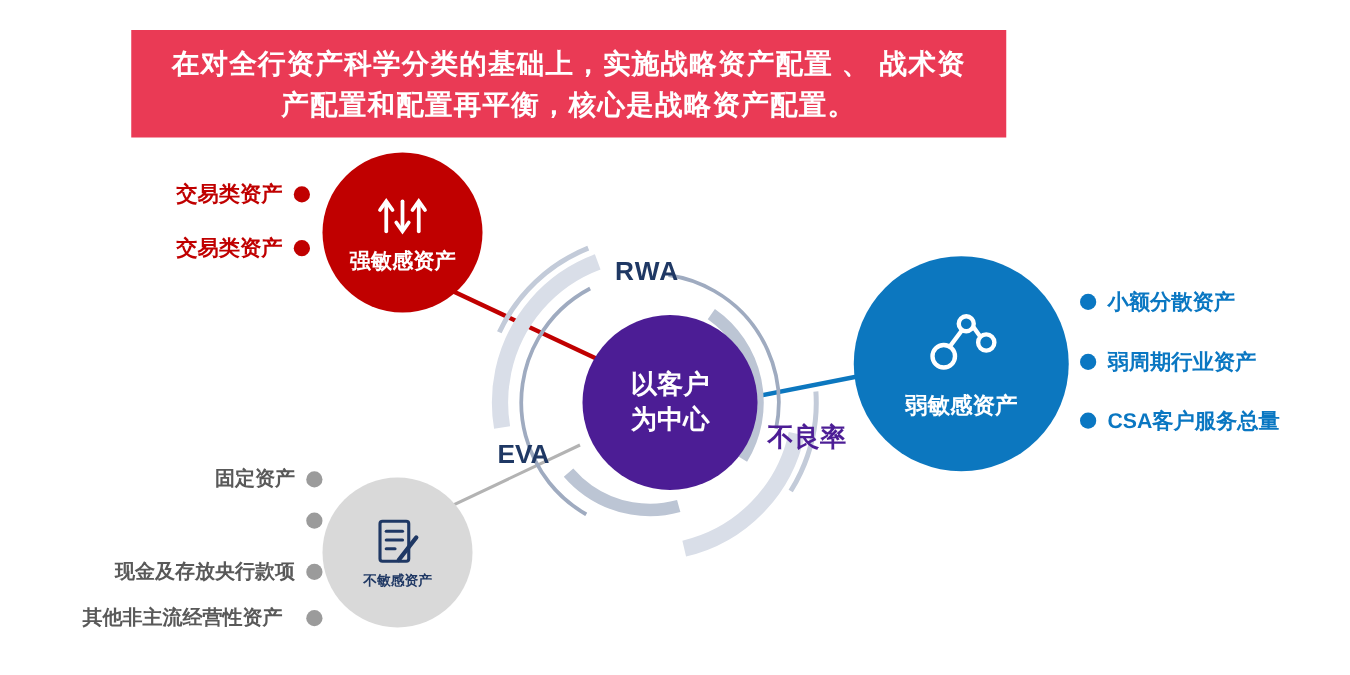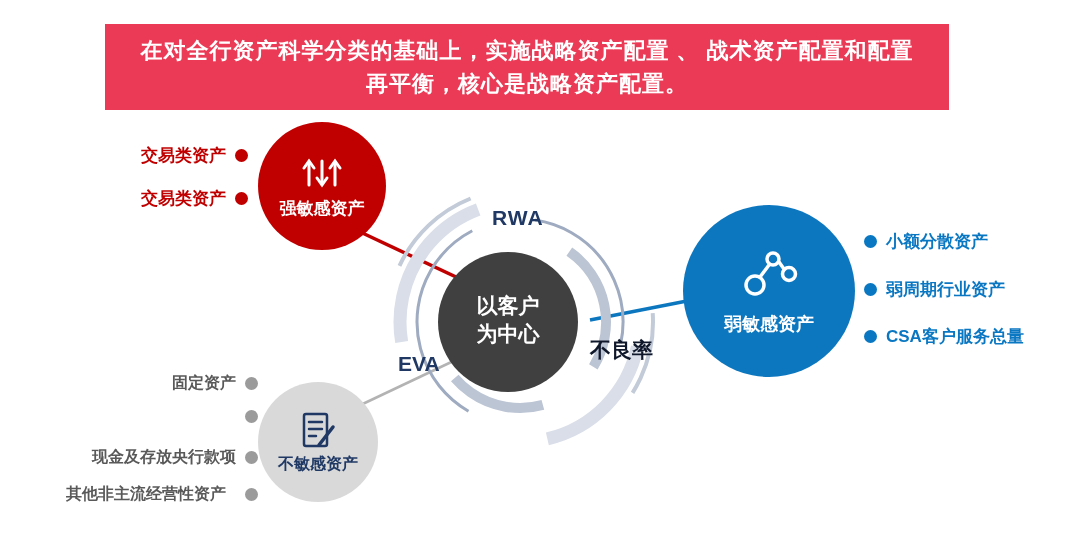--- a/index.html
+++ b/index.html
@@ -3,51 +3,51 @@
 <meta charset="utf-8">
 <style>
   * { margin: 0; padding: 0; box-sizing: border-box; }
   html, body { width: 1080px; height: 540px; background: #ffffff; overflow: hidden; }
   body { font-family: "Liberation Sans", "DejaVu Sans", sans-serif; position: relative; }
 
   .stage { position: absolute; inset: 0; width: 1080px; height: 540px; }
 
   
   .banner {
-    position: absolute; left: 105px; top: 24px; width: 844px;
+    position: absolute; left: 105px; top: 24px; width: 700px;
     background: #ea3a55; color: #ffffff;
     font-size: 22px; font-weight: bold; text-align: center;
     line-height: 1.5; padding: 10px 30px; letter-spacing: 1px;
   }
 
   
   svg.deco { position: absolute; left: 0; top: 0; z-index: 1; }
 
   
   .node { position: absolute; border-radius: 50%; display: flex; flex-direction: column;
           align-items: center; justify-content: center; z-index: 3; }
   .node .nlabel { font-weight: bold; color: #ffffff; }
 
   .node-strong { left: 258px; top: 122px; width: 128px; height: 128px; background: #c00000; }
   .node-strong .nlabel { font-size: 17px; margin-top: 4px; text-align: center; }
 
-  .node-center { left: 438px; top: 252px; width: 140px; height: 140px; background: #404040; font-family: Liberation Mono, monospace; }
+  .node-center { left: 466px; top: 252px; width: 140px; height: 140px; background: #4c1d95; }
   .node-center .nlabel { font-size: 21px; line-height: 1.35; text-align: center; }
 
   .node-weak { left: 683px; top: 205px; width: 172px; height: 172px; background: #0c77bf; }
   .node-weak .nlabel { font-size: 18px; margin-top: 12px; }
 
   .node-insensitive { left: 258px; top: 382px; width: 120px; height: 120px; background: #d9d9d9; }
-  .node-insensitive .nlabel { color: #1f3864; font-size: 16px; margin-top: 2px; }
+  .node-insensitive .nlabel { color: #1f3864; font-size: 11px; margin-top: 2px; }
 
   
   .metric { position: absolute; z-index: 4; font-weight: bold; color: #1f3864; font-size: 21px; }
   .metric-rwa { left: 492px; top: 206px; letter-spacing: 1px; }
   .metric-eva { left: 398px; top: 336px; margin-top: 16px; }
-  .metric-npl { left: 590px; top: 336px; color: #0f172a; text-align: right; }
+  .metric-npl { left: 614px; top: 336px; color: #4c1d95; text-align: right; }
 
   
   .bullet-row { position: absolute; z-index: 4; display: flex; align-items: center; gap: 9px;
                 font-size: 17px; font-weight: bold; white-space: nowrap; }
   .dot { width: 13px; height: 13px; border-radius: 50%; flex: 0 0 auto; }
 
   .bullet-red { right: 832px; color: #c00000; justify-content: flex-end; }
   .bullet-red .dot { background: #c00000; }
   .b-red-0 { top: 144px; } .b-red-1 { top: 187px; }
 

